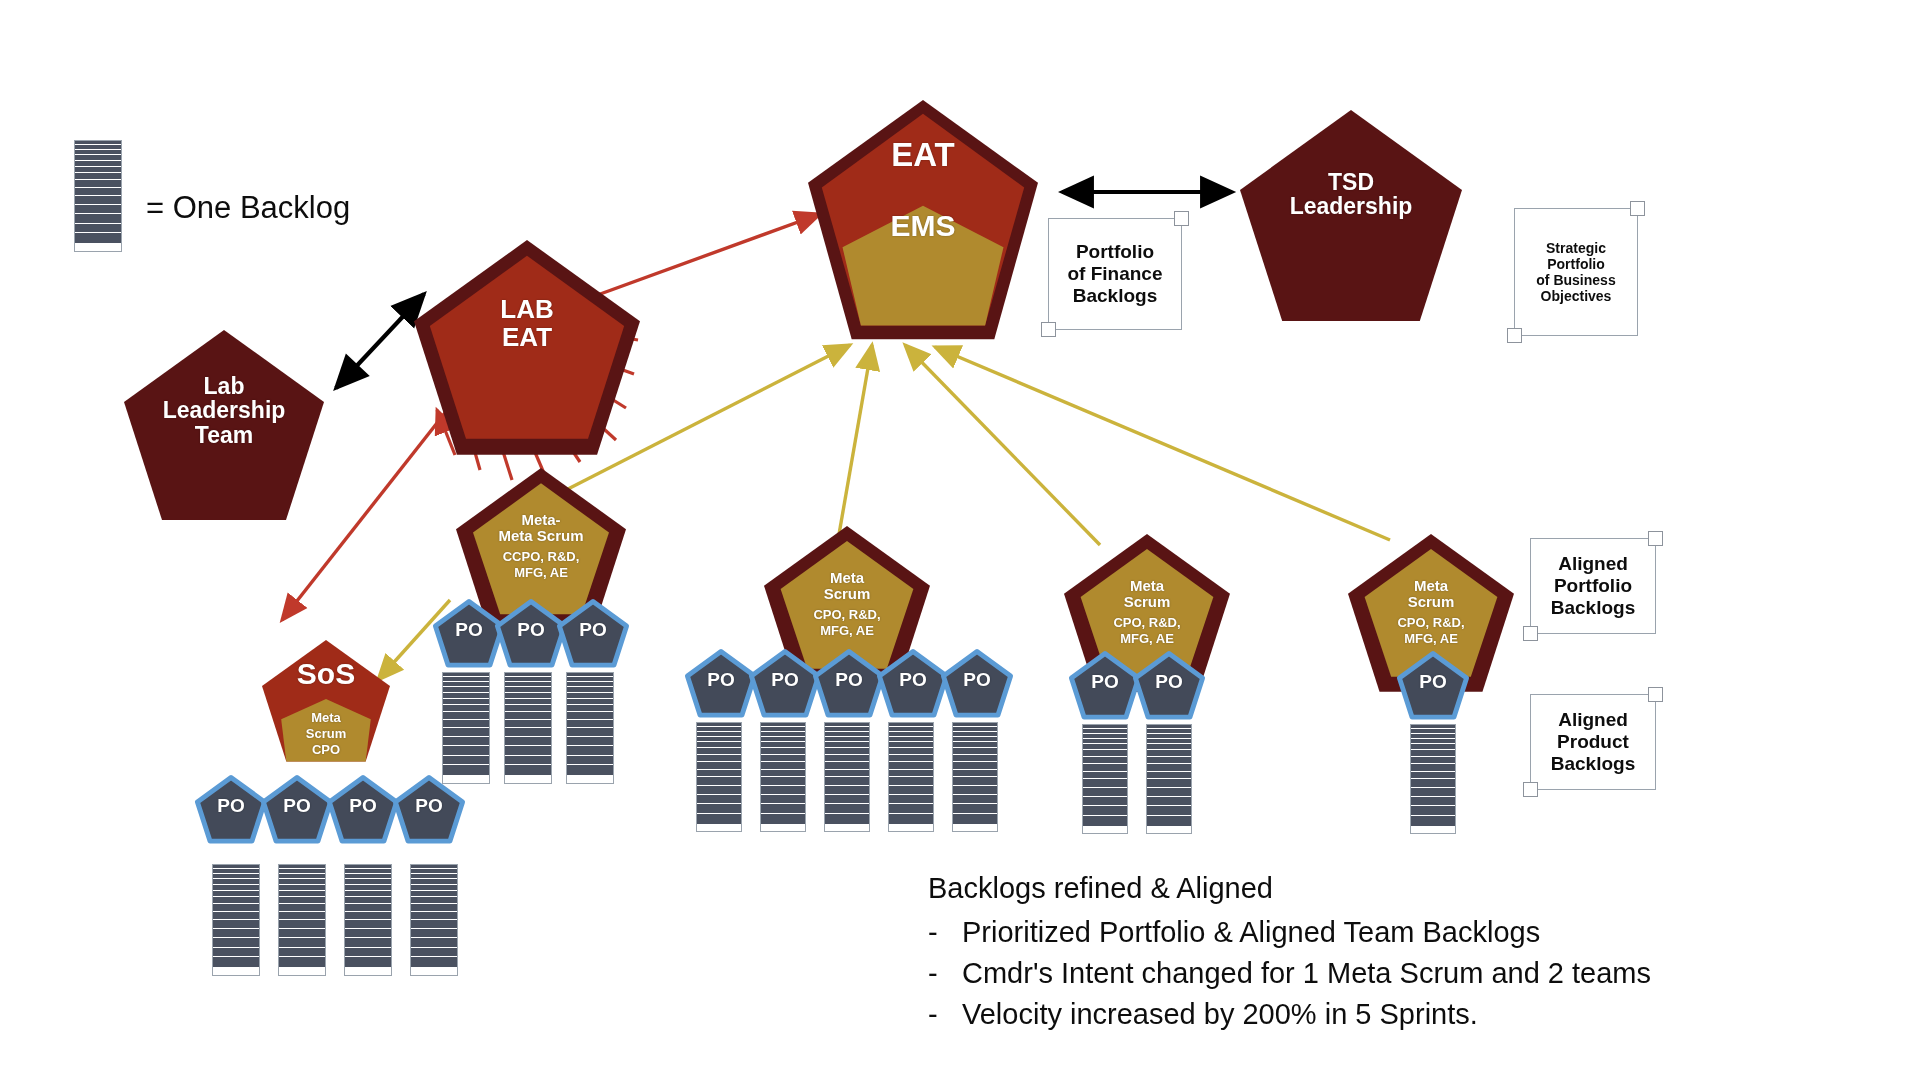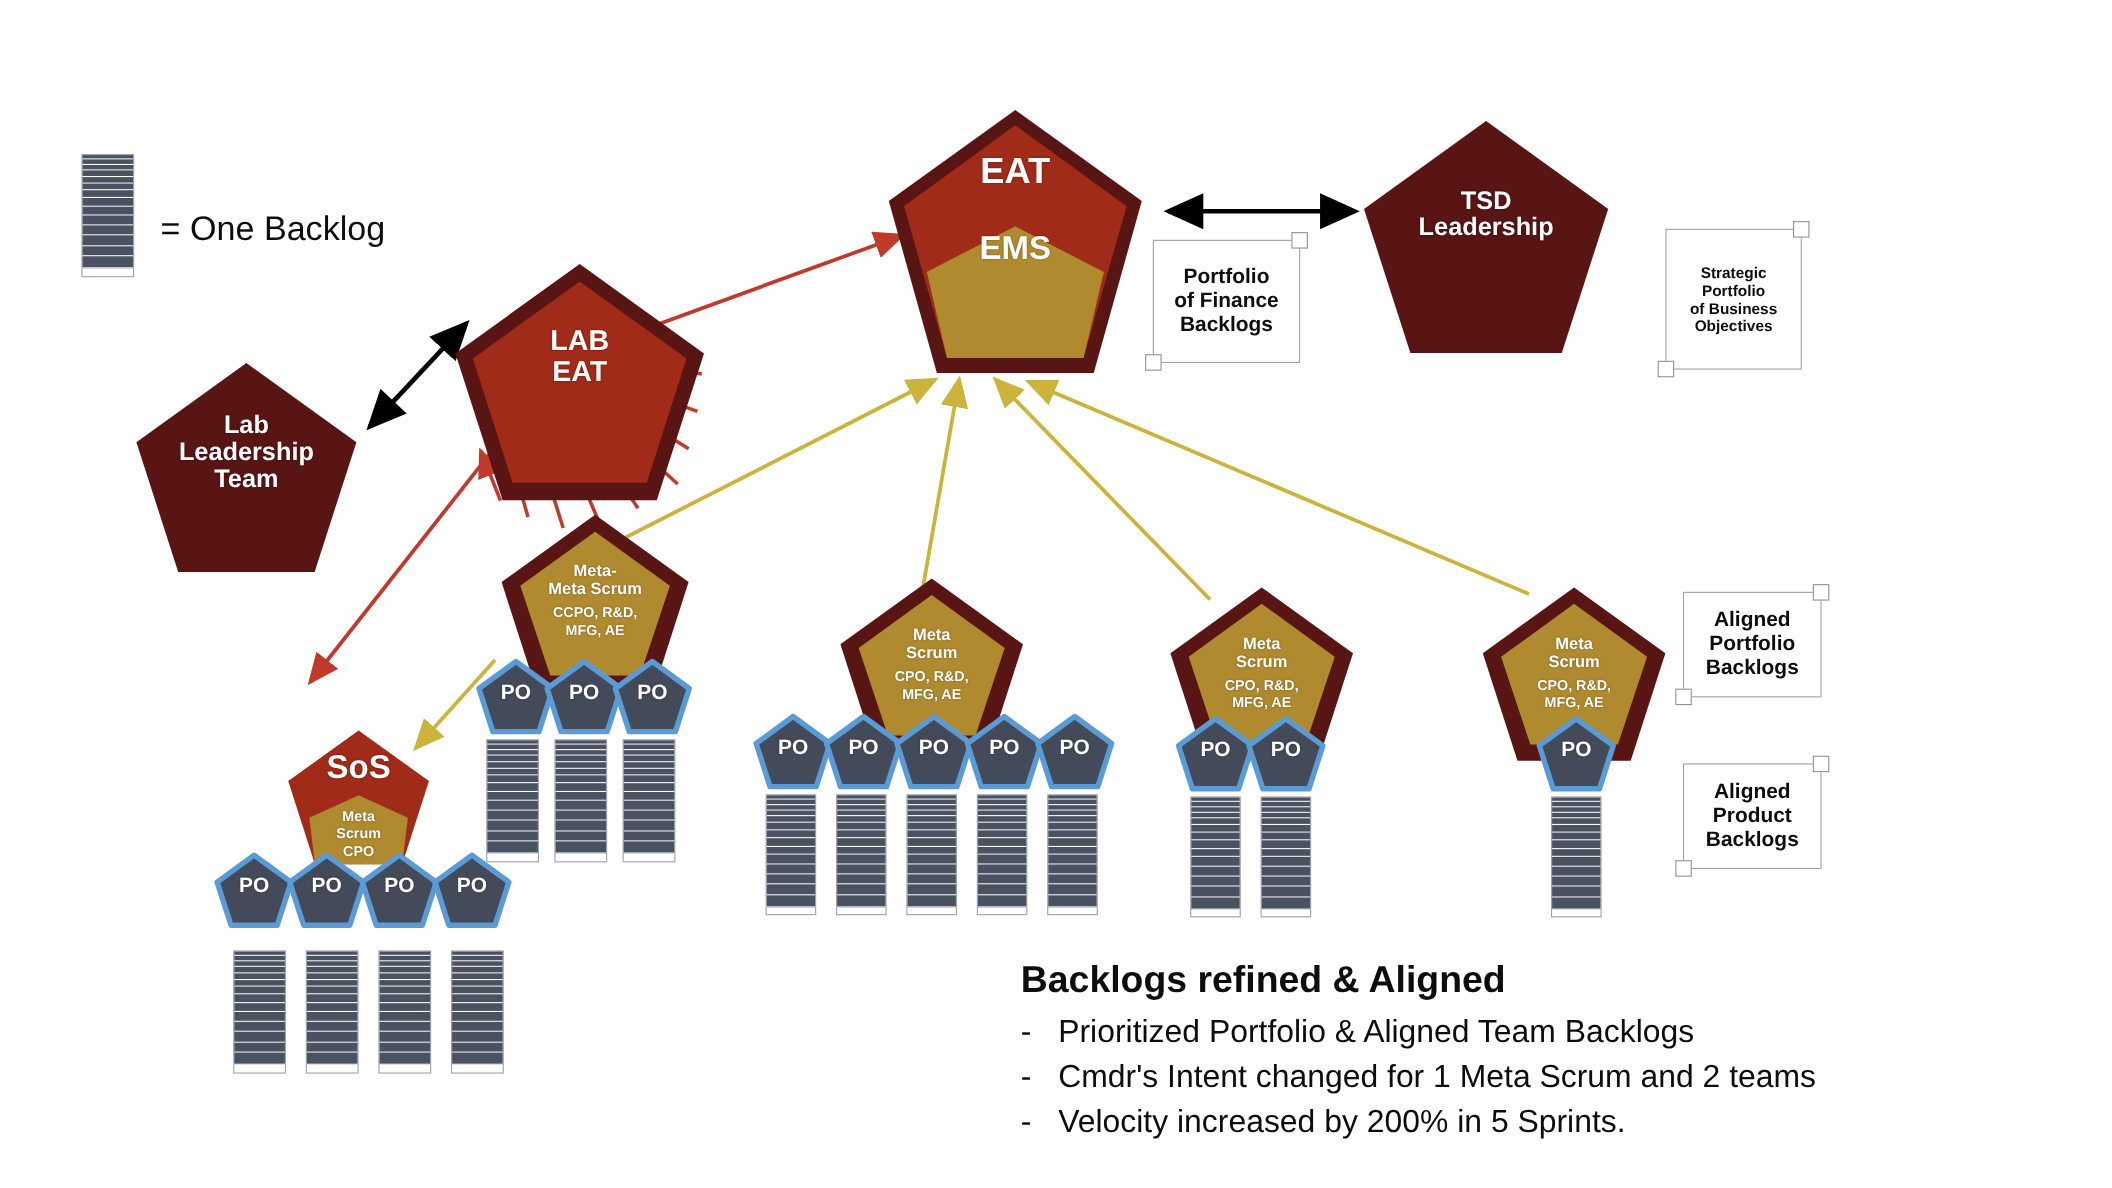--- a/index.html
+++ b/index.html
@@ -54,21 +54,21 @@
   }
 
   
   #legend-text{
     position:absolute;z-index:4;
     font-size:31px;color:#0d0d0d;white-space:nowrap;
   }
 
   
   #notes{position:absolute;z-index:4;color:#0d0d0d;}
-  #notes .head{font-size:34px;font-weight:bold;margin-bottom:7px;}
+  #notes .head{font-size:29px;font-weight:normal;margin-bottom:7px;}
   #notes .row{display:flex;font-size:29px;line-height:1.42;}
   #notes .row .dash{width:34px;flex:0 0 34px;}
 </style>
 </head>
 <body>
 
 <div id="stage">
 
 
   <svg class="layer below" viewBox="0 0 1920 1080" preserveAspectRatio="none">
@@ -181,21 +181,21 @@
     <div class="lbl" style="top:44px;font-size:15px;">
       <div>Meta-</div>
       <div>Meta Scrum</div>
     </div>
     <div class="lbl" style="top:81px;font-size:13px;line-height:1.2;">
       <div>CCPO, R&amp;D,</div>
       <div>MFG, AE</div>
     </div>
   </div>
 
-  <div class="pent" style="left:262px;top:664px;width:128px;height:128px;">
+  <div class="pent" style="left:262px;top:640px;width:128px;height:128px;">
     <svg viewBox="0 0 100 95">
       <polygon points="50,0 100,36 81,95 19,95 0,36" fill="#a02b18"></polygon>
       <polygon points="50,46 85,62 81,95 19,95 15,62" fill="#b08a2e"></polygon>
     </svg>
     <div class="lbl" style="top:18px;font-size:30px;">SoS</div>
     <div class="lbl" style="top:70px;font-size:13px;line-height:1.22;">
       <div>Meta</div>
       <div>Scrum</div>
       <div>CPO</div>
     </div>

